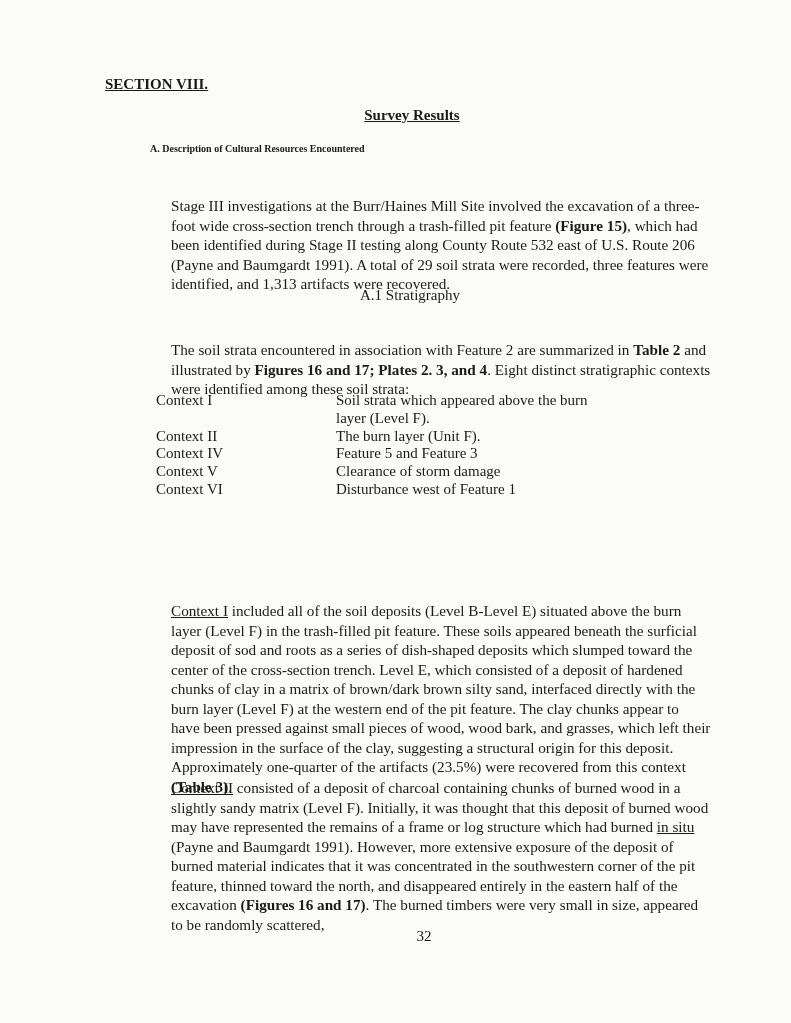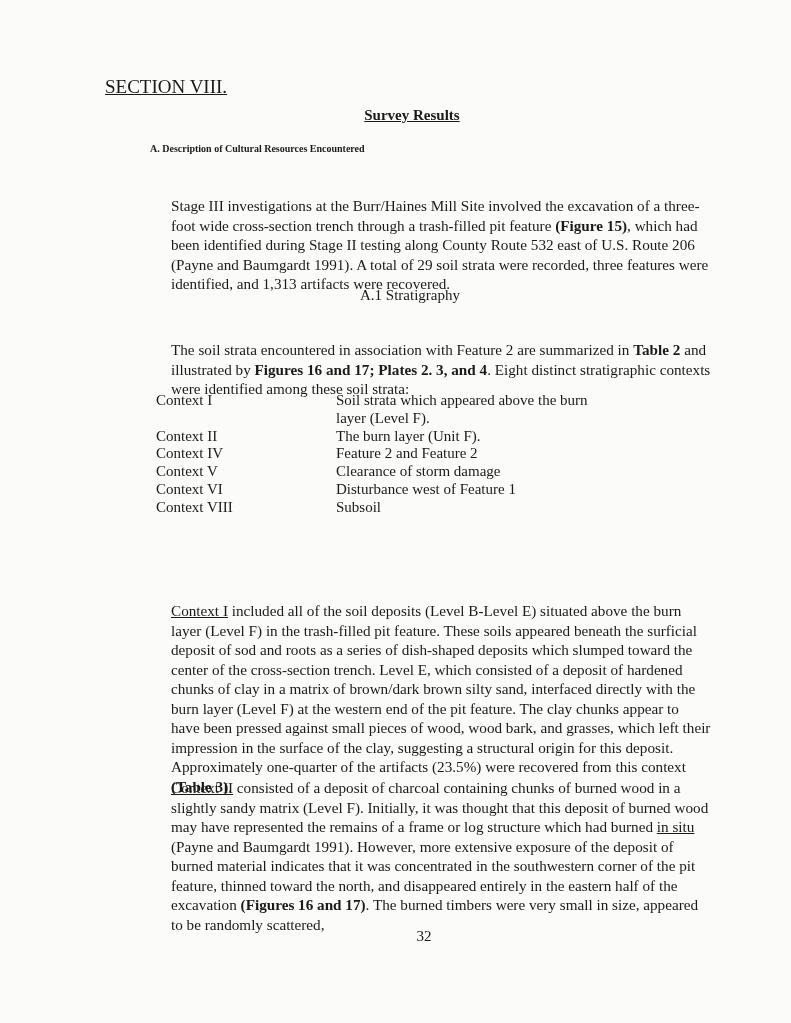--- a/index.html
+++ b/index.html
@@ -3,21 +3,21 @@
 <meta charset="utf-8">
 <style>
   html, body { margin: 0; padding: 0; }
   body {
     width: 791px; height: 1023px; background: #fbfbf9; position: relative; overflow: hidden;
     font-family: "Liberation Serif", "DejaVu Serif", serif; color: #1a1a1a;
     font-size: 15.2px;
   }
   .page { position: absolute; left: 0; top: 0; width: 791px; height: 1023px; }
   .abs { position: absolute; white-space: nowrap; }
-  .section { left: 105px; top: 76px; font-weight: normal; text-decoration: underline; font-size: 19px; }
+  .section { left: 105px; top: 76px; font-weight: bold; text-decoration: underline; font-size: 15px; }
   .title { left: 0; width: 824px; text-align: center; top: 107px; font-weight: bold; text-decoration: underline; font-size: 15px; }
   .subhead { left: 150px; top: 143px; font-weight: bold; font-size: 10px; }
   .para { position: absolute; left: 107px; width: 620px; line-height: 19.5px; text-align: left; }
   .para p { margin: 16px; }
   .indent { padding-left: 48px; }
   .sub2 { left: 0; width: 820px; text-align: center; top: 287px; font-size: 15px; }
   b { font-weight: bold; }
   u { text-decoration: underline; }
   .ctx-table { position: absolute; left: 156px; top: 392px; border-collapse: collapse; }
   .ctx-table td { padding: 0; vertical-align: top; line-height: 17.8px; font-size: 15px; }
@@ -49,33 +49,29 @@
         <tr>
           <td class="label">Context I</td>
           <td class="desc">Soil strata which appeared above the burn layer (Level F).</td>
         </tr>
         <tr>
           <td class="label">Context II</td>
           <td class="desc">The burn layer (Unit F).</td>
         </tr>
         <tr>
           <td class="label">Context IV</td>
-          <td class="desc">Feature 2 and Feature 2</td>
+          <td class="desc">Feature 5 and Feature 3</td>
         </tr>
         <tr>
           <td class="label">Context V</td>
           <td class="desc">Clearance of storm damage</td>
         </tr>
         <tr>
           <td class="label">Context VI</td>
           <td class="desc">Disturbance west of Feature 1</td>
-        </tr>
-        <tr>
-          <td class="label">Context VIII</td>
-          <td class="desc">Subsoil</td>
         </tr>
       </tbody>
   </table>
 
   <div class="para" style="top:585px;">
     <p class="indent"><u>Context I</u><span> included all of the soil deposits (Level B-Level E) situated above the burn layer (Level F) in the trash-filled pit feature.  These soils appeared beneath the surficial deposit of sod and roots as a series of dish-shaped deposits which slumped toward the center of the cross-section trench.  Level E, which consisted of a deposit of hardened chunks of clay in a matrix of brown/dark brown silty sand, interfaced directly with the burn layer (Level F) at the western end of the pit feature.  The clay chunks appear to have been pressed against small pieces of wood, wood bark, and grasses, which left their impression in the surface of the clay, suggesting a structural origin for this deposit.  Approximately one-quarter of the artifacts (23.5%) were recovered from this context </span><b>(Table 3)</b><span>.</span></p>
   </div>
 
   <div class="para" style="top:762px;">
     <p class="indent"><u>Context II</u><span> consisted of a deposit of charcoal containing chunks of burned wood in a slightly sandy matrix (Level F). Initially, it was thought that this deposit of burned wood may have represented the remains of a frame or log structure which had burned </span><u>in situ</u><span> (Payne and Baumgardt 1991).  However, more extensive exposure of the deposit of burned material indicates that it was  concentrated in the southwestern corner of the pit feature, thinned toward the north, and disappeared entirely in the eastern half of the excavation </span><b>(Figures 16 and 17)</b><span>.  The burned timbers were very small in size, appeared to be randomly scattered,</span></p>

